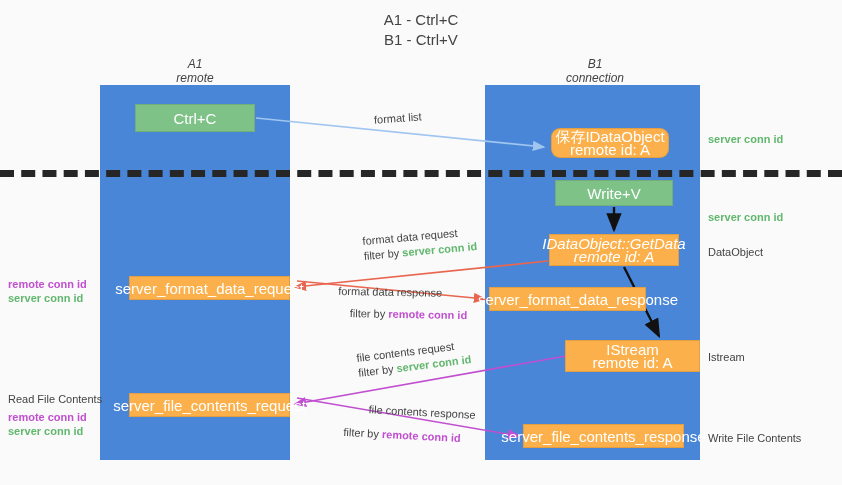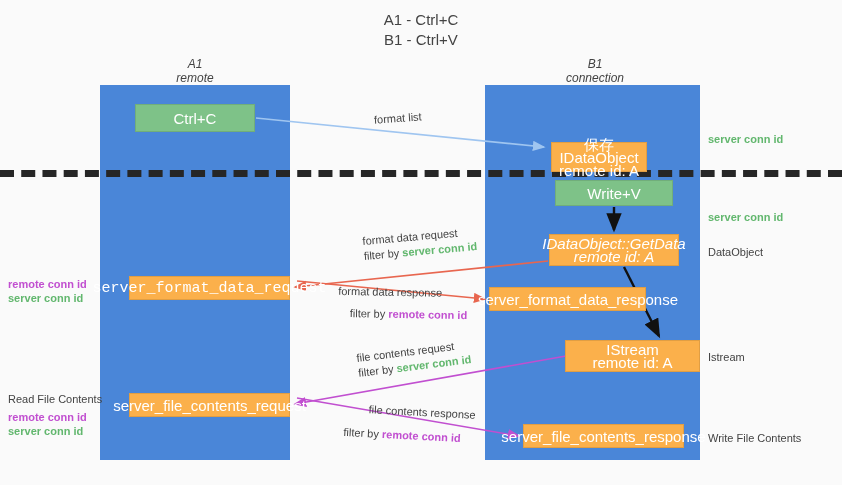--- a/index.html
+++ b/index.html
@@ -75,24 +75,24 @@
     line-height: 13px;
     text-align: center;
     white-space: pre-line;
     border: 1px solid rgba(0,0,0,0.10);
   }
   .box.green  { background: #7ec288; }
   .box.orange { background: #fbb04b; }
 
   #box-ctrlc   { left: 135px; top: 104px;  width: 120px; height: 28px; }
   #box-ctrlv   { left: 555px; top: 180px;  width: 118px; height: 26px; }
-  #box-save    { left: 551px; top: 142px;  width: 96px; height: 30px; }
+  #box-save    { left: 551px; top: 128px;  width: 118px; height: 30px; border-radius: 9px; }
   #box-getdata { left: 549px; top: 234px;  width: 130px; height: 32px; font-style: italic; }
   #box-istream { left: 565px; top: 340px;  width: 135px; height: 32px; }
-  #box-fmtreq  { left: 129px; top: 276px;  width: 161px; height: 24px; font-family: Liberation Mono, monospace; }
+  #box-fmtreq  { left: 129px; top: 276px;  width: 161px; height: 24px; }
   #box-fmtresp { left: 489px; top: 287px;  width: 157px; height: 24px; padding-left: 21px; }
   #box-filereq { left: 129px; top: 393px;  width: 161px; height: 24px; }
   #box-fileresp{ left: 523px; top: 424px;  width: 161px; height: 24px; }
 
   
   .annot {
     font-size: 11px;
     line-height: 14px;
     white-space: pre-line;
   }

